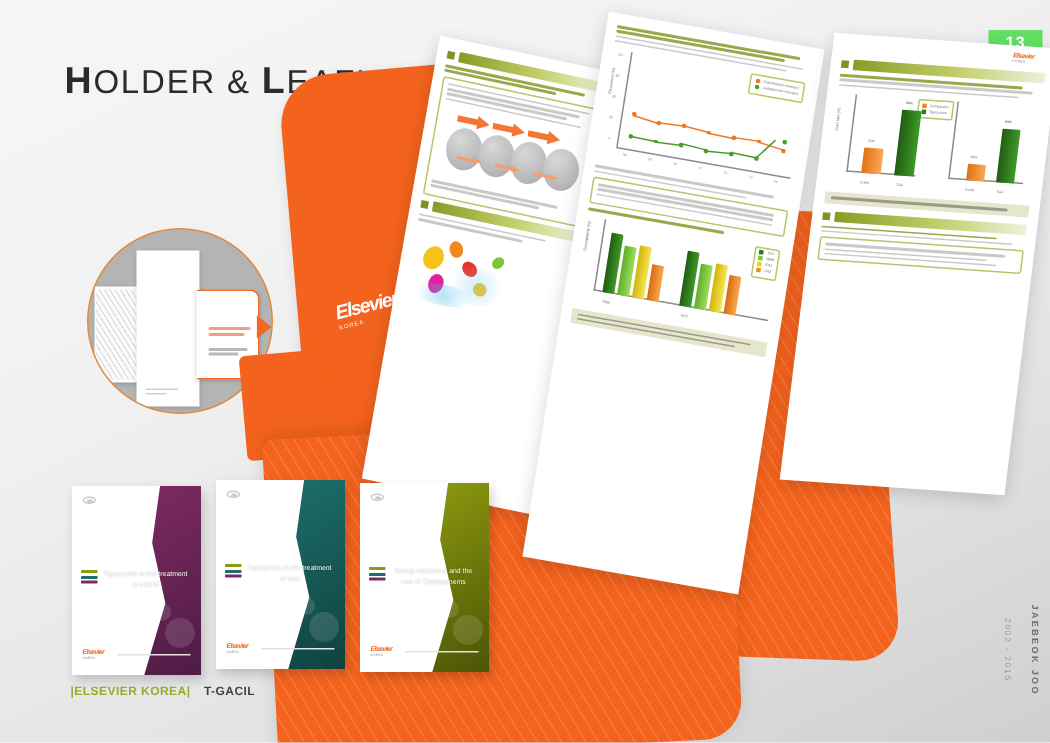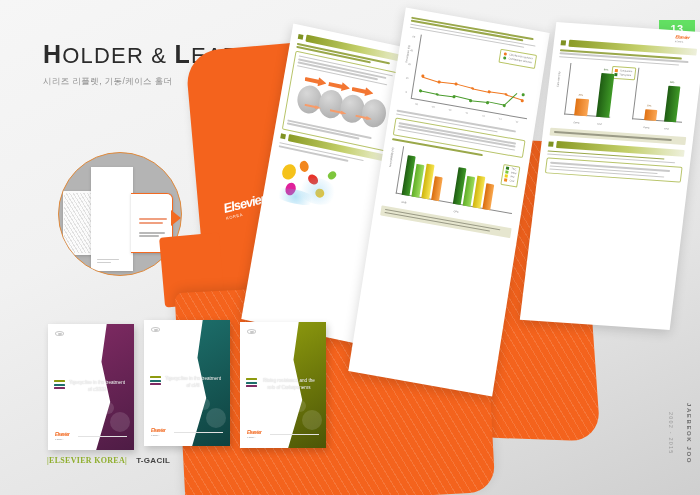--- a/index.html
+++ b/index.html
@@ -211,21 +211,21 @@
   .cv-logo { position:absolute; left:7px; bottom:10px; }
   .cv-logo .cl-m { font-size:4.6px; font-weight:bold; font-style:italic;
                    color:#f26a21; letter-spacing:-.4px; line-height:1;}
   .cv-logo .cl-s { font-size:2.2px; color:#8a8a8a; letter-spacing:.2px;}
   .cv-rule { position:absolute; left:30px; right:7px; bottom:13px; height:.7px; background:#e2e2e2;}
 
   .covers-label {
     position:absolute; left:3px; top:138px; display:flex; align-items:center; gap:9px;
     font-size:8px; font-weight:bold; letter-spacing:.3px;
   }
-  .cl-green { color:#8fae2d;font-family:Liberation Serif, serif; }
+  .cl-green { color:#8fae2d; }
   .cl-dark  { color:#444444; }
 
   
   .vcredit {
     position:absolute; left:668px; top:378px; width:24px; height:110px;
     display:flex; flex-direction:column; align-items:center; gap:12px;
     writing-mode:vertical-rl;
   }
   .vc-name { font-size:6px; color:#6f6f6f; letter-spacing:1.6px; font-weight:bold; }
   .vc-years{ font-size:5.5px; color:#9a9a9a; letter-spacing:1.2px; }
@@ -236,21 +236,20 @@
 <div id="stage">
 
   <div class="page-badge">
     <span>13</span>
   </div>
 
   <div class="title-block">
     <div class="main-title">
       <span class="cap">H</span><span>OLDER &amp; </span><span class="cap">L</span><span>EAFLET</span>
     </div>
-    <div class="sub-title">시리즈 리플렛, 기동/케이스 홀더</div>
   </div>
 
   <div class="circle-inset">
     <div class="ci-sheet ci-left"></div>
     <div class="ci-fan"></div>
     <div class="ci-sheet ci-mid">
       <div class="ci-logo-mid"></div>
       <div class="ci-foot" style="left:6px;bottom:11px;width:22px;"></div>
       <div class="ci-foot" style="left:6px;bottom:8px;width:14px;"></div>
     </div>

